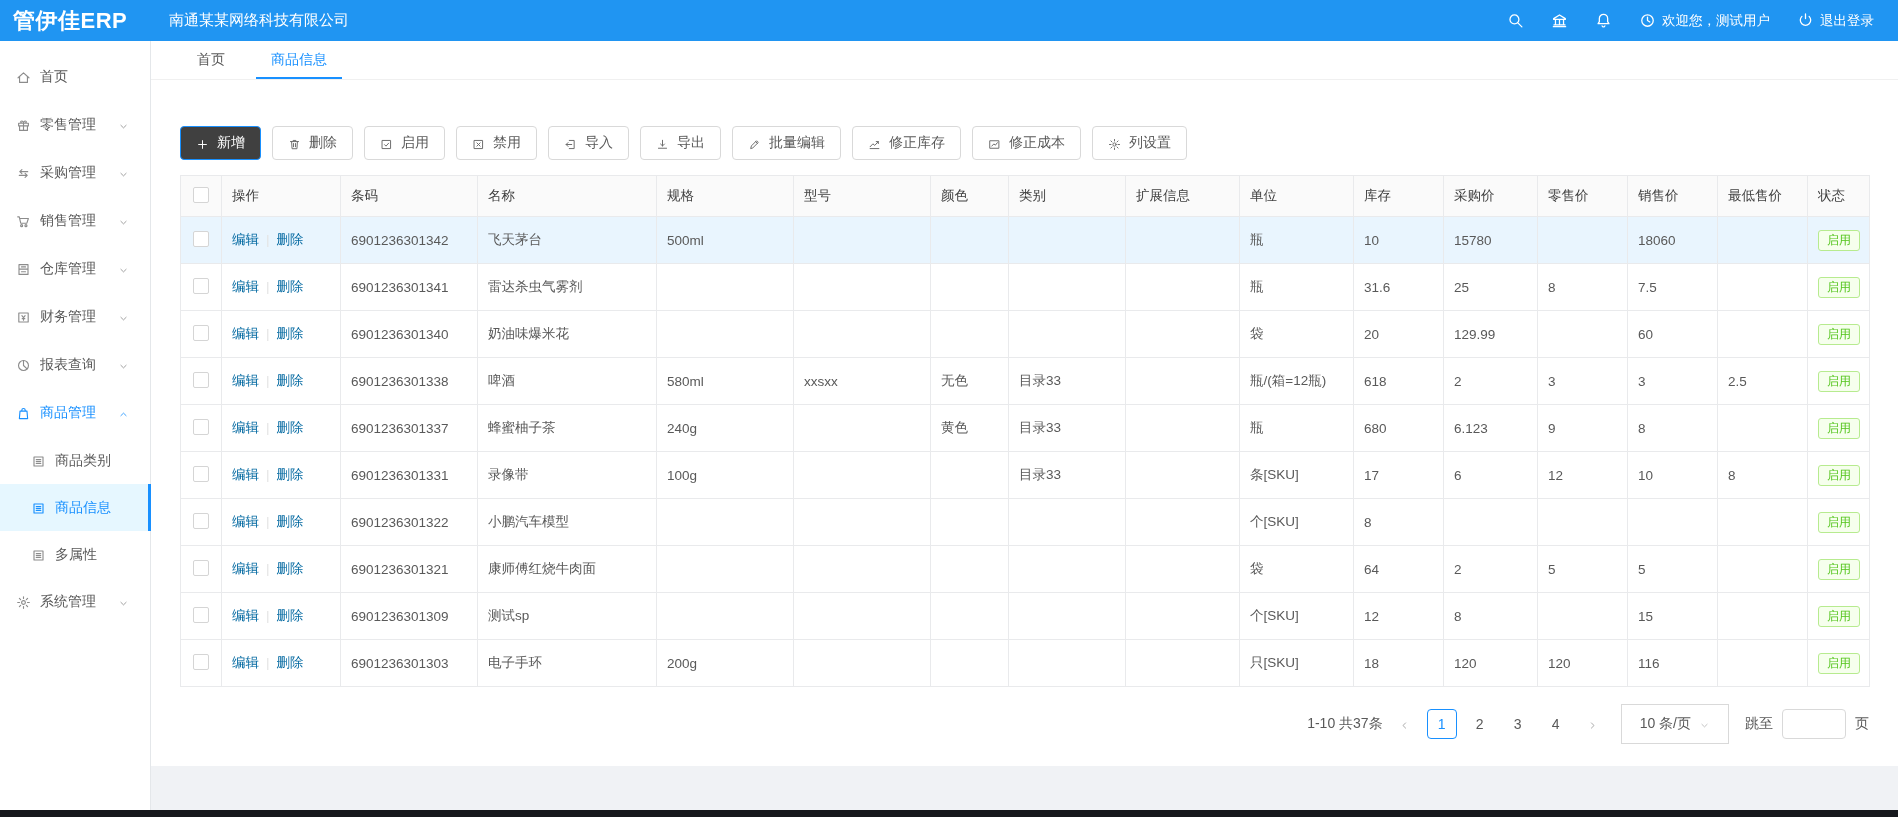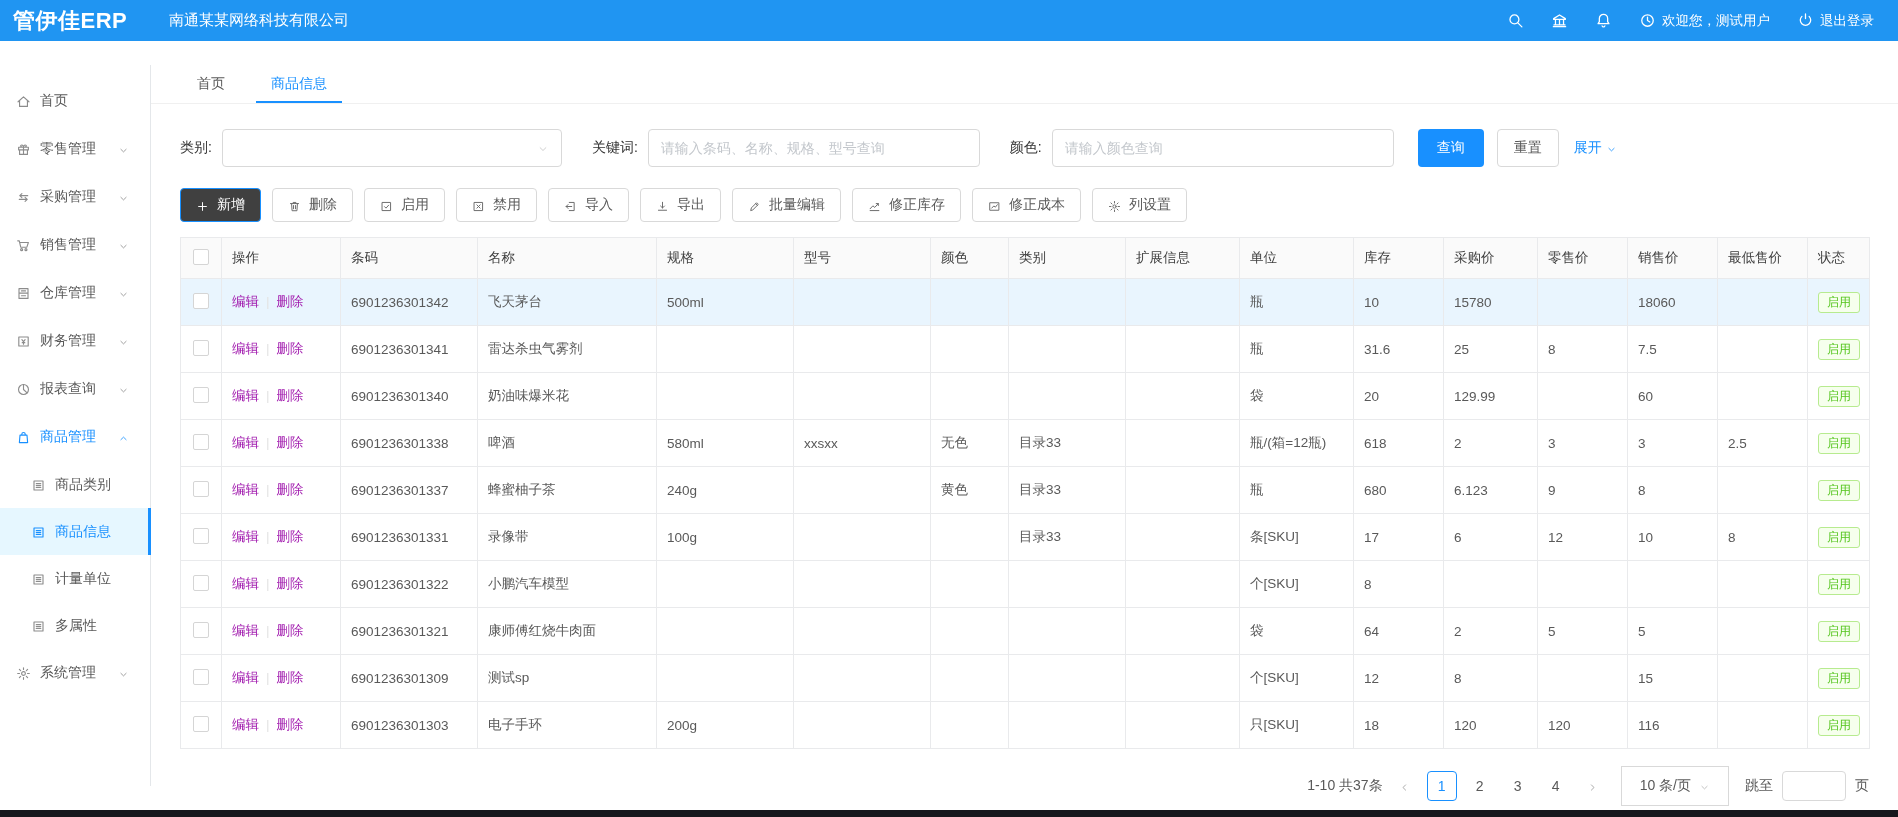--- a/index.html
+++ b/index.html
@@ -1,18 +1,18 @@
 <!DOCTYPE html>
 <html><head>
 <meta charset="utf-8">
 <style>
   * { margin:0; padding:0; box-sizing:border-box; }
   html,body { width:1898px; height:817px; overflow:hidden; }
   body { font-family:"Liberation Sans","DejaVu Sans",sans-serif; background:#fff; }
-  .app { width:1898px; height:817px; display:flex; flex-direction:column;gap:24px; }
+  .app { width:1898px; height:817px; display:flex; flex-direction:column; }
 
   
   .topbar { flex:0 0 41px; background:#2095f2; color:#fff; display:flex; align-items:center; }
   .logo { width:151px; padding-left:13px; font-size:22px; font-weight:bold; letter-spacing:.5px; white-space:nowrap; }
   .company { font-size:15px; margin-left:18px; }
   .topbar-right { margin-left:auto; display:flex; align-items:center; gap:27px; padding-right:24px; font-size:13.5px; }
   .topbar-right .icn { width:17px; height:17px; }
   .top-group { display:flex; align-items:center; gap:6px; cursor:pointer; }
 
   
@@ -64,21 +64,21 @@
 
   
   .table-wrap { margin-top:15px; }
   table { border-collapse:collapse; table-layout:fixed; width:1689px; font-size:13.5px; color:#595959; }
   th,td { border:1px solid #e9eaec; padding:0 10px; text-align:left; white-space:nowrap; overflow:hidden; }
   th { background:#fafafa; color:#404040; font-weight:500; height:41px; }
   td { height:47px; background:#fff; }
   tr.hl td { background:#e9f5fe; }
   .cb { width:16px; height:16px; border:1px solid #d5d5d5; border-radius:2px; background:#fff; display:inline-block; cursor:pointer; }
   .cb-cell, .st-cell { text-align:center; }
-  .link { color:#a21caf; cursor:pointer; }
+  .link { color:#0369a1; cursor:pointer; }
   .op-sep { color:#e3e3e3; margin:0 7px; }
   .tag-green { display:inline-block; border:1px solid #b7eb8f; background:#f6ffed; color:#52c41a; font-size:12px; line-height:19px; padding:0 8px; border-radius:3px; }
 
   
   .pager { width:1689px; display:flex; justify-content:flex-end; align-items:center; gap:8px; margin-top:17px; padding-bottom:22px; font-size:14px; color:#595959; }
   .pg-summary { }
   .pg-caret { width:28px; height:30px; display:flex; align-items:center; justify-content:center; color:#999; cursor:pointer; }
   .pg-caret .icn { width:11px; height:11px; }
   .page-num { min-width:30px; height:30px; display:flex; align-items:center; justify-content:center; border-radius:4px; cursor:pointer; }
   .page-num.current { border:1px solid #1890ff; color:#1890ff; }
@@ -209,26 +209,20 @@
         <div class="side-item sub active">
           <span><svg class="icn " viewBox="0 0 16 16">
               <path d="M3.2 3.2h9.6v9.6H3.2zM5.6 6h4.8M5.6 8h4.8M5.6 10h4.8"></path>
             </svg></span>
           <span class="side-label">商品信息</span>
         </div>
         <div class="side-item sub">
           <span><svg class="icn " viewBox="0 0 16 16">
               <path d="M3.2 3.2h9.6v9.6H3.2zM5.6 6h4.8M5.6 8h4.8M5.6 10h4.8"></path>
             </svg></span>
-          <span class="side-label">计量单位</span>
-        </div>
-        <div class="side-item sub">
-          <span><svg class="icn " viewBox="0 0 16 16">
-              <path d="M3.2 3.2h9.6v9.6H3.2zM5.6 6h4.8M5.6 8h4.8M5.6 10h4.8"></path>
-            </svg></span>
           <span class="side-label">多属性</span>
         </div>
         <div class="side-item">
           <span><svg class="icn " viewBox="0 0 16 16">
               <circle cx="8" cy="8" r="2"></circle>
               <path d="M8 1.8v1.9M8 12.3v1.9M1.8 8h1.9M12.3 8h1.9M3.6 3.6l1.35 1.35M11.05 11.05l1.35 1.35M12.4 3.6l-1.35 1.35M4.95 11.05 3.6 12.4"></path>
             </svg></span>
           <span class="side-label">系统管理</span>
           <span><svg class="icn side-arrow" viewBox="0 0 16 16">
               <path d="M4.2 6.3 8 10l3.8-3.7"></path>
@@ -237,40 +231,20 @@
       </div>
 
     <div class="main">
       <div class="tabbar">
           <div class="tab">首页</div>
           <div class="tab active">商品信息</div>
         </div>
 
       <div class="content">
 
-        <div class="filter-row">
-          <span class="f-label">类别:</span>
-          <span class="select">
-            <span class="icn-slot"><svg class="icn " viewBox="0 0 16 16">
-                  <path d="M4.2 6.3 8 10l3.8-3.7"></path>
-                </svg></span>
-          </span>
-          <span class="f-label">关键词:</span>
-          <input class="txt kw" placeholder="请输入条码、名称、规格、型号查询" style="">
-          <span class="f-label">颜色:</span>
-          <input class="txt cl" placeholder="请输入颜色查询" style="">
-          <button class="btn-primary">查询</button>
-          <button class="btn-default">重置</button>
-          <span class="expand-link">
-            <span>展开</span>
-            <span class="icn-slot"><svg class="icn " viewBox="0 0 16 16">
-                  <path d="M4.2 6.3 8 10l3.8-3.7"></path>
-                </svg></span>
-          </span>
-        </div>
 
         <div class="toolbar">
             <button class="tbtn primary">
               <span><svg class="icn " viewBox="0 0 16 16">
                   <path d="M8 3.2v9.6M3.2 8h9.6"></path>
                 </svg></span>
               <span>新增</span>
             </button>
             <button class="tbtn">
               <span><svg class="icn " viewBox="0 0 16 16">

